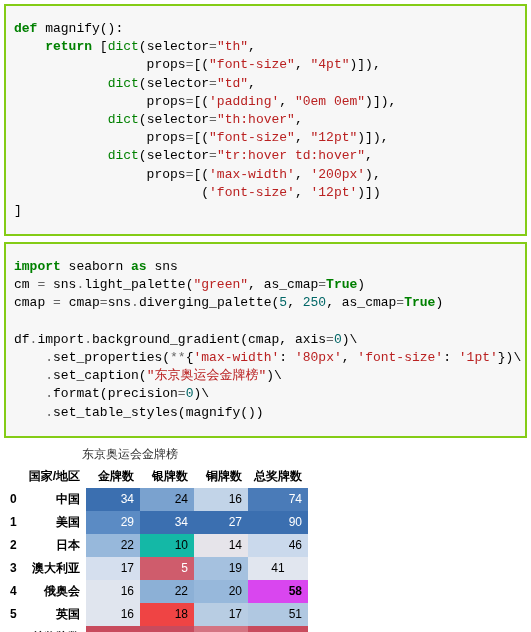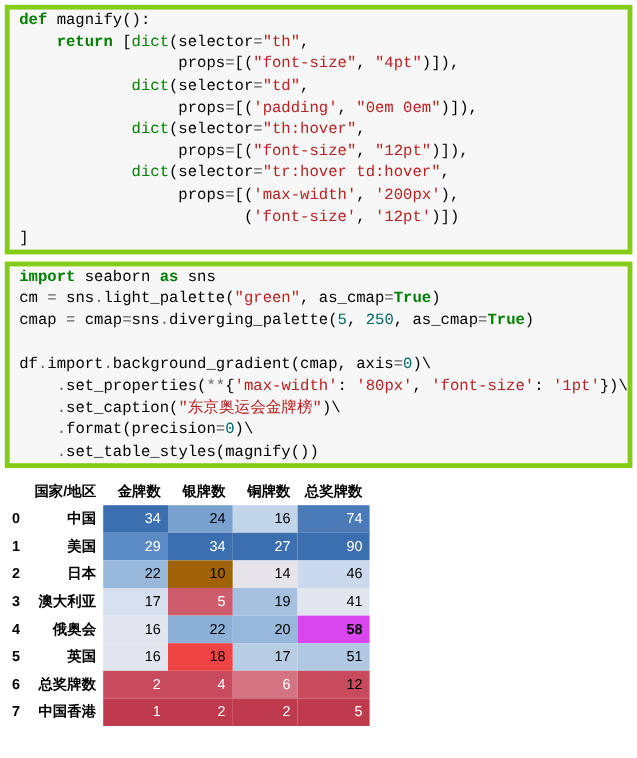--- a/index.html
+++ b/index.html
@@ -5,22 +5,22 @@
   body {
     margin: 0;
     padding: 0;
     font-family: Consolas, "Courier New", monospace;
     font-size: 13px;
     background: #fff;
     width: 531px;
   }
   .code-cell {
     background: #f7f7f7;
-    border: 4px solid #84cc16;
-    padding: 0 8px;
+    border: 2px solid #84cc16;
+    padding: 14px 8px;
     margin: 4px 4px 6px 4px;
     white-space: pre;
     line-height: 1.4;
     overflow: hidden;
   }
   .kw { color: #008000; font-weight: bold; }
   .bi { color: #008000; }
   .str { color: #ba2121; }
   .num { color: #006666; }
   .op { color: #666666; }
@@ -78,20 +78,21 @@
 <span>cm </span><span class="op">=</span><span> sns</span><span class="op">.</span><span>light_palette(</span><span class="str">"green"</span><span>, as_cmap</span><span class="op">=</span><span class="kw">True</span><span>)</span>
 <span>cmap </span><span class="op">=</span><span> cmap</span><span class="op">=</span><span>sns</span><span class="op">.</span><span>diverging_palette(</span><span class="num">5</span><span>, </span><span class="num">250</span><span>, as_cmap</span><span class="op">=</span><span class="kw">True</span><span>)</span>
 <span></span>
 <span>df</span><span class="op">.</span><span>import</span><span class="op">.</span><span>background_gradient(cmap, axis</span><span class="op">=</span><span class="num">0</span><span>)\</span>
 <span>    </span><span class="op">.</span><span>set_properties(</span><span class="op">**</span><span>{</span><span class="str">'max-width'</span><span>: </span><span class="str">'80px'</span><span>, </span><span class="str">'font-size'</span><span>: </span><span class="str">'1pt'</span><span>})\</span>
 <span>    </span><span class="op">.</span><span>set_caption(</span><span class="str">"东京奥运会金牌榜"</span><span>)\</span>
 <span>    </span><span class="op">.</span><span>format(precision</span><span class="op">=</span><span class="num">0</span><span>)\</span>
 <span>    </span><span class="op">.</span><span>set_table_styles(magnify())</span></div>
 
 <div class="output">
+  <div class="caption">东京奥运会金牌榜</div>
   <table class="dt">
     <thead>
       <tr>
         <th></th>
         <th>国家/地区</th>
         <th>金牌数</th>
         <th>银牌数</th>
         <th>铜牌数</th>
         <th>总奖牌数</th>
       </tr>
@@ -110,31 +111,31 @@
           <td class="region">美国</td>
           <td style="background: rgb(91, 139, 196); color: rgb(255, 255, 255); min-width: 42px;">29</td>
           <td style="background: rgb(59, 111, 176); color: rgb(255, 255, 255); min-width: 42px;">34</td>
           <td style="background: rgb(59, 111, 176); color: rgb(255, 255, 255); min-width: 42px;">27</td>
           <td style="background: rgb(59, 111, 176); color: rgb(255, 255, 255); min-width: 42px;">90</td>
         </tr>
         <tr>
           <td class="idx">2</td>
           <td class="region">日本</td>
           <td style="background: rgb(151, 184, 219); color: rgb(0, 0, 0); min-width: 42px;">22</td>
-          <td style="background: #a16207; color: rgb(0, 0, 0); min-width: 42px; margin-top: 36px;">10</td>
+          <td style="background: #14b8a6; color: rgb(0, 0, 0); min-width: 42px; margin-top: 36px;">10</td>
           <td style="background: rgb(230, 228, 234); color: rgb(0, 0, 0); min-width: 42px;">14</td>
           <td style="background: rgb(202, 217, 236); color: rgb(0, 0, 0); min-width: 42px;">46</td>
         </tr>
         <tr>
           <td class="idx">3</td>
           <td class="region">澳大利亚</td>
           <td style="background: rgb(213, 223, 238); color: rgb(0, 0, 0); min-width: 42px;">17</td>
           <td style="background: rgb(207, 92, 108); color: rgb(255, 255, 255); min-width: 42px;">5</td>
           <td style="background: rgb(165, 193, 223); color: rgb(0, 0, 0); min-width: 42px;">19</td>
-          <td style="background: rgb(225, 230, 239); color: rgb(0, 0, 0); min-width: 42px;">41</td>
+          <td style="background: rgb(225, 230, 239); color: rgb(0, 0, 0); min-width: 42px; text-align: center;">41</td>
         </tr>
         <tr>
           <td class="idx">4</td>
           <td class="region">俄奥会</td>
           <td style="background: rgb(224, 229, 238); color: rgb(0, 0, 0); min-width: 42px;">16</td>
           <td style="background: rgb(140, 176, 214); color: rgb(0, 0, 0); min-width: 42px;">22</td>
           <td style="background: rgb(151, 184, 219); color: rgb(0, 0, 0); min-width: 42px;">20</td>
           <td style="background: #d946ef; color: rgb(0, 0, 0); min-width: 42px; font-weight: bold;">58</td>
         </tr>
         <tr>

